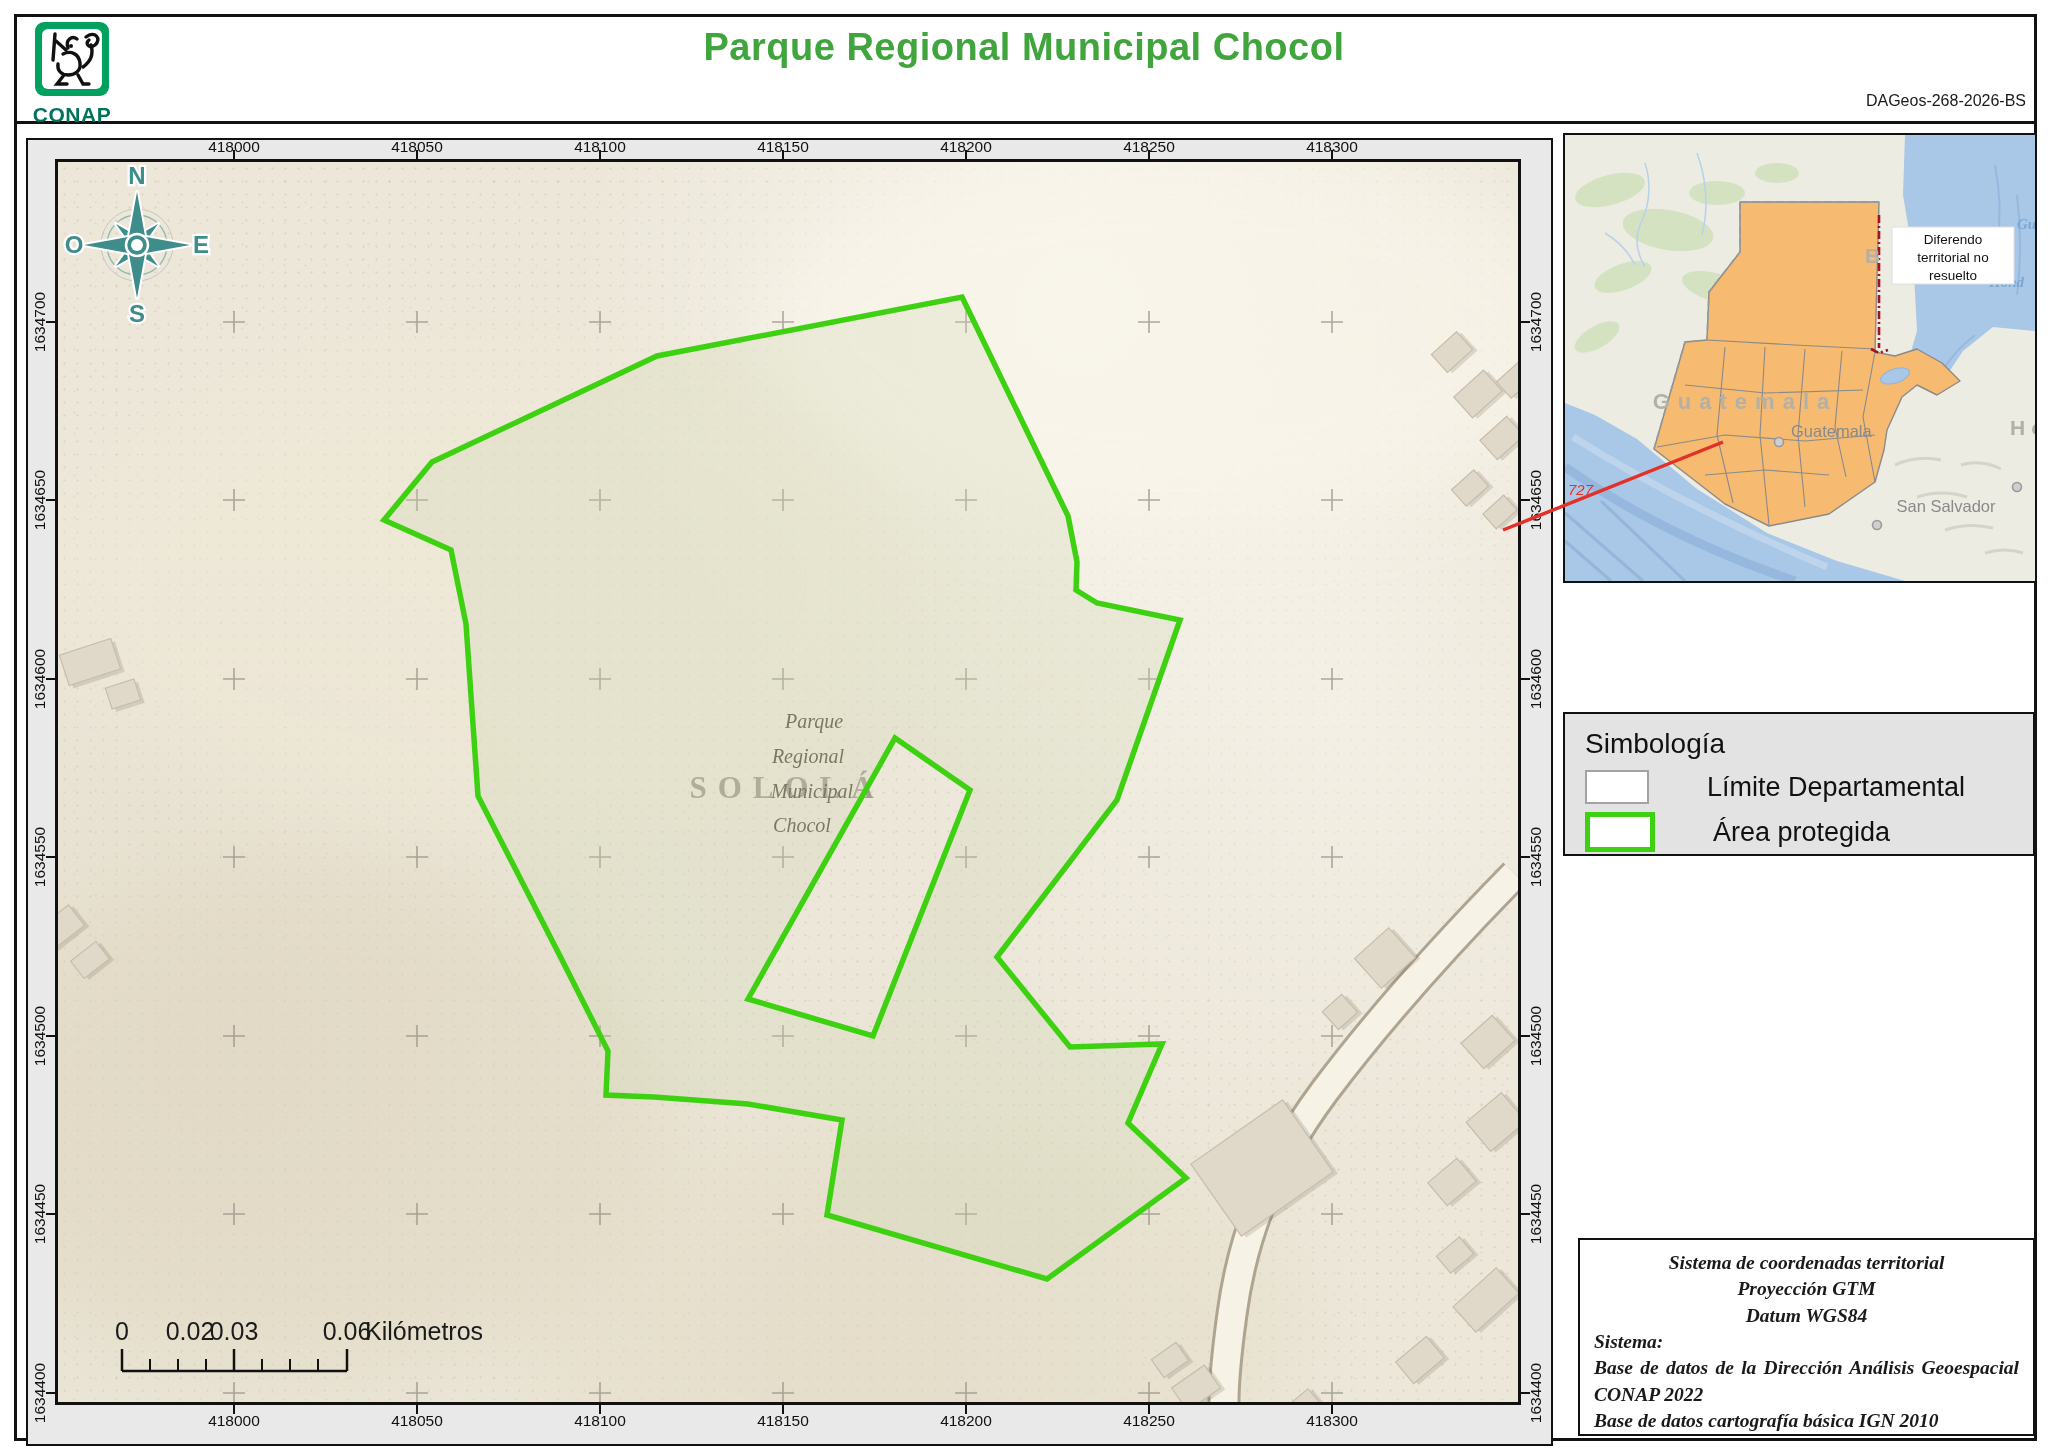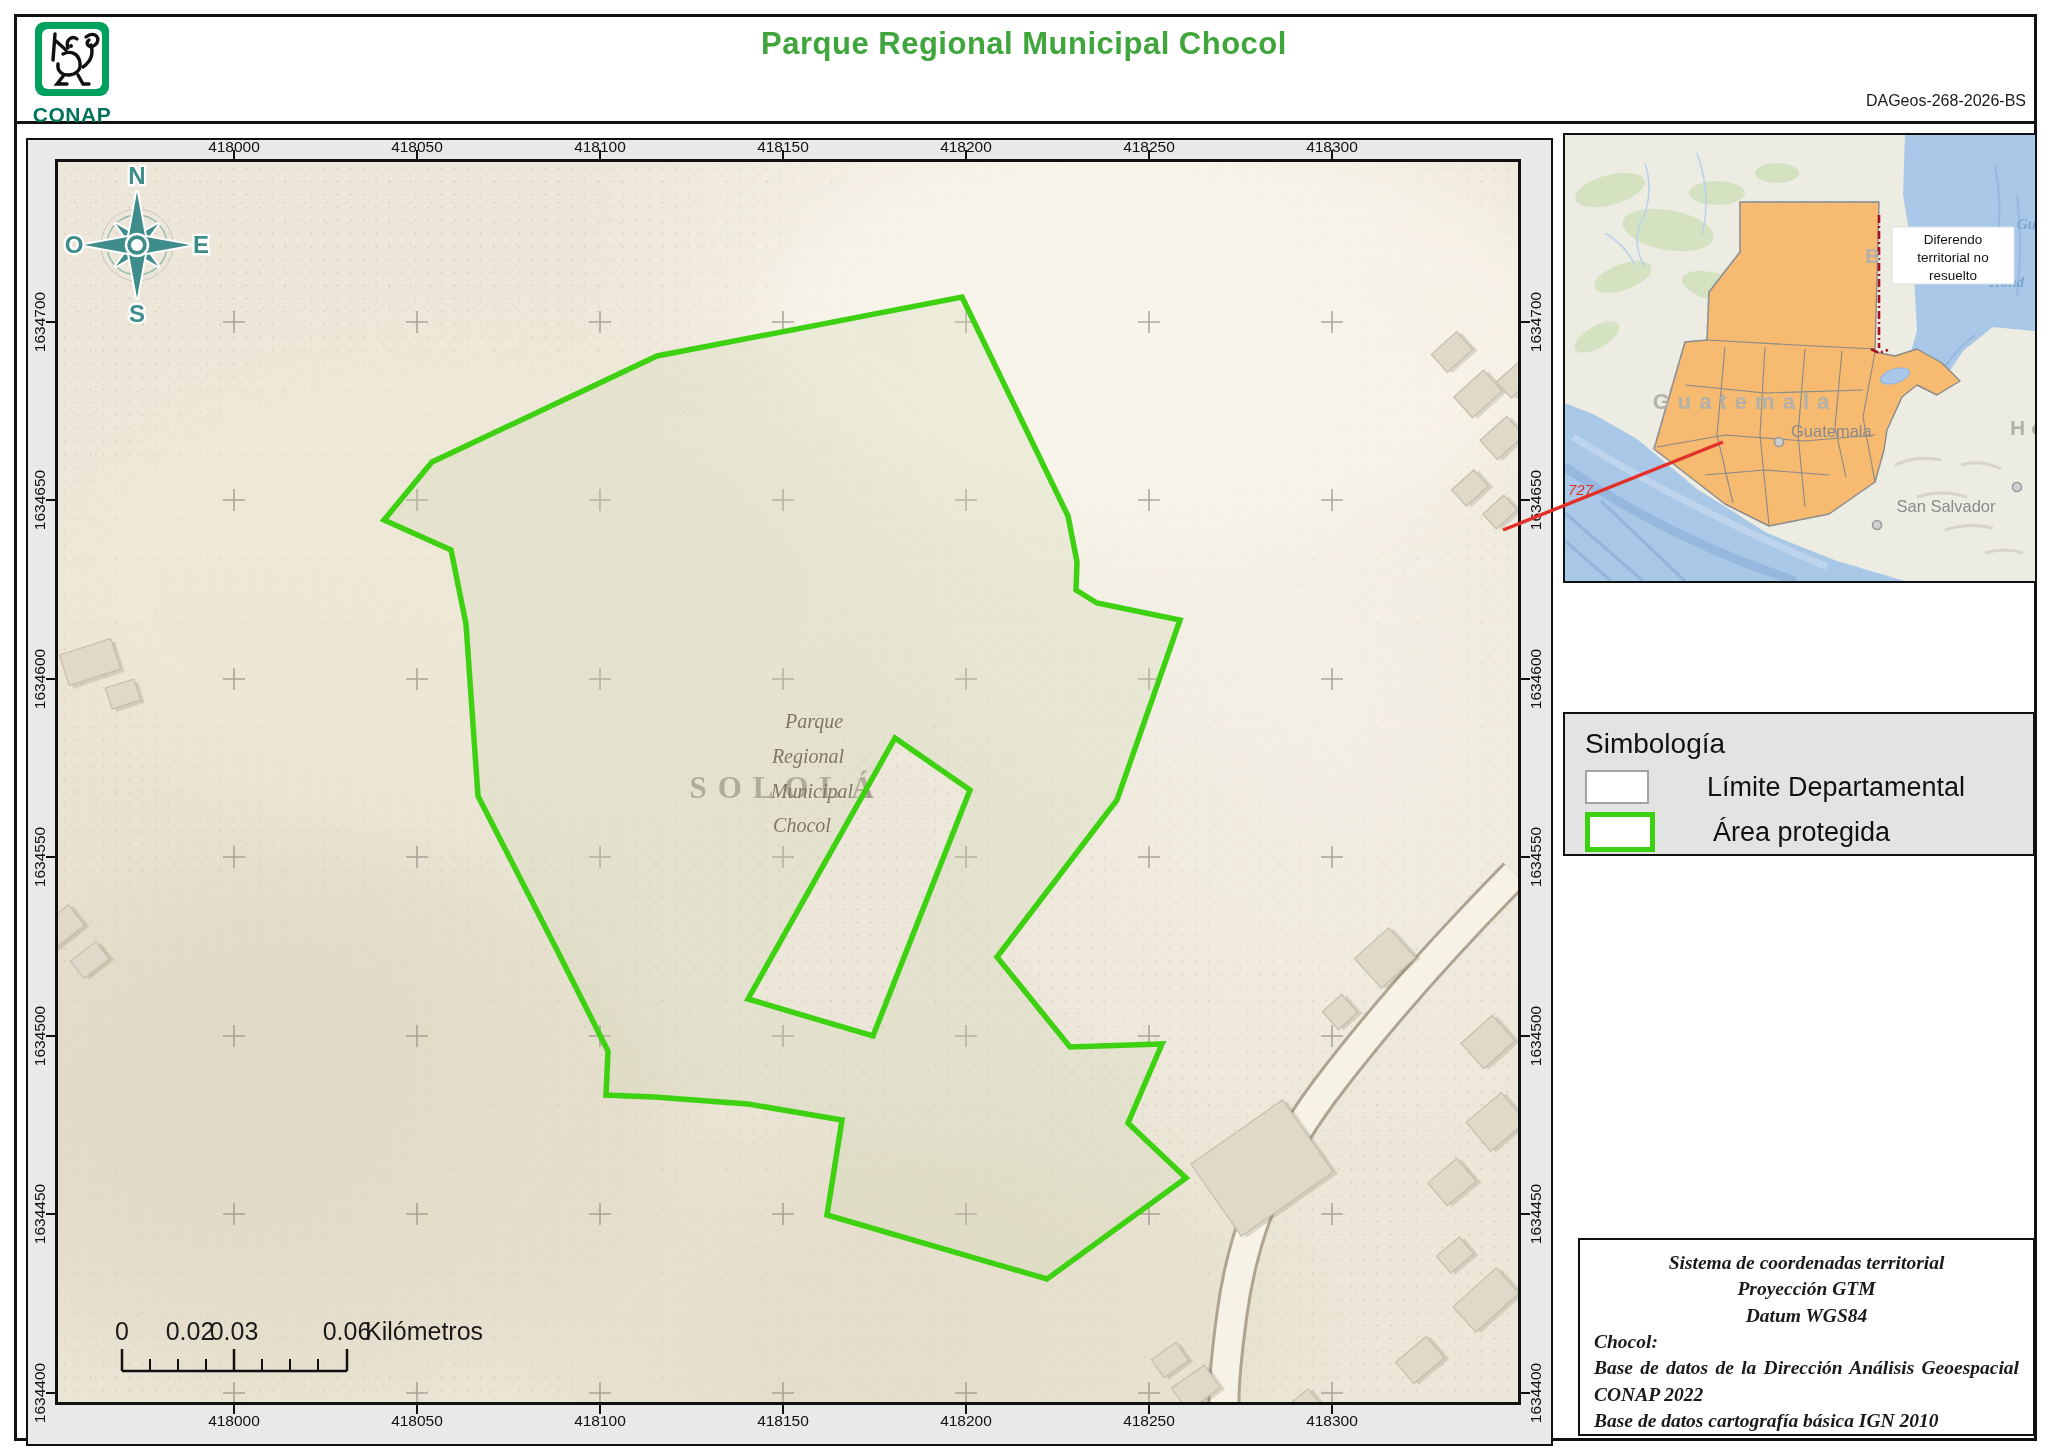--- a/index.html
+++ b/index.html
@@ -2,21 +2,21 @@
 <html><head>
 <meta charset="utf-8">
 <style>
   html,body{margin:0;padding:0;background:#fff;}
   #page{position:relative;width:2048px;height:1452px;background:#fff;overflow:hidden;
         font-family:"Liberation Sans",sans-serif;color:#111;}
   .abs{position:absolute;}
   
   #page-border{left:14px;top:14px;width:2017px;height:1421px;border:3px solid #111;}
   #header-line{left:14px;top:121px;width:2020px;height:0;border-top:3px solid #111;}
-  #map-title{left:0;top:26px;width:2048px;text-align:center;font-size:31px;font-weight:bold;letter-spacing:.5px;}
+  #map-title{left:0;top:26px;width:2048px;text-align:center;font-size:38px;font-weight:bold;letter-spacing:.5px;}
   #doc-code{right:22px;top:92px;font-size:16px;color:#1a1a1a;}
   
   #logo{left:30px;top:20px;width:110px;height:100px;}
   #logo .word{text-align:center;width:84px;font-weight:bold;font-size:21px;color:#00735a;letter-spacing:.5px;margin-top:1px;}
   
   #map-block{left:26px;top:138px;width:1523px;height:1304px;border:2px solid #111;background:#e9e9e9;}
   #map-inner{left:55px;top:159px;width:1460px;height:1240px;border:3px solid #111;
      background-color:#ece7d9;
      background-image:
        radial-gradient(circle at 70% 12%, rgba(252,249,242,.8) 0%, rgba(252,249,242,0) 34%),
@@ -452,21 +452,21 @@
     <div class="lrow">
       <div class="swatch green"></div>
       <div class="llabel">Área protegida</div>
     </div>
   </div>
 
   <div class="abs" id="credits">
     <div class="c">Sistema de coordenadas territorial</div>
     <div class="c">Proyección GTM</div>
     <div class="c">Datum WGS84</div>
-    <div>Chocol:</div>
+    <div>Sistema:</div>
     <div class="j">Base de datos de la Dirección Análisis Geoespacial CONAP 2022</div>
     <div>Base de datos cartografía básica IGN 2010</div>
   </div>
 
   <svg class="abs" id="overlay-svg" width="2048" height="1452">
     <line x1="1503" y1="530" x2="1723" y2="442" stroke="#e23128" stroke-width="3.5"></line>
   </svg>
 
 </div>
 

